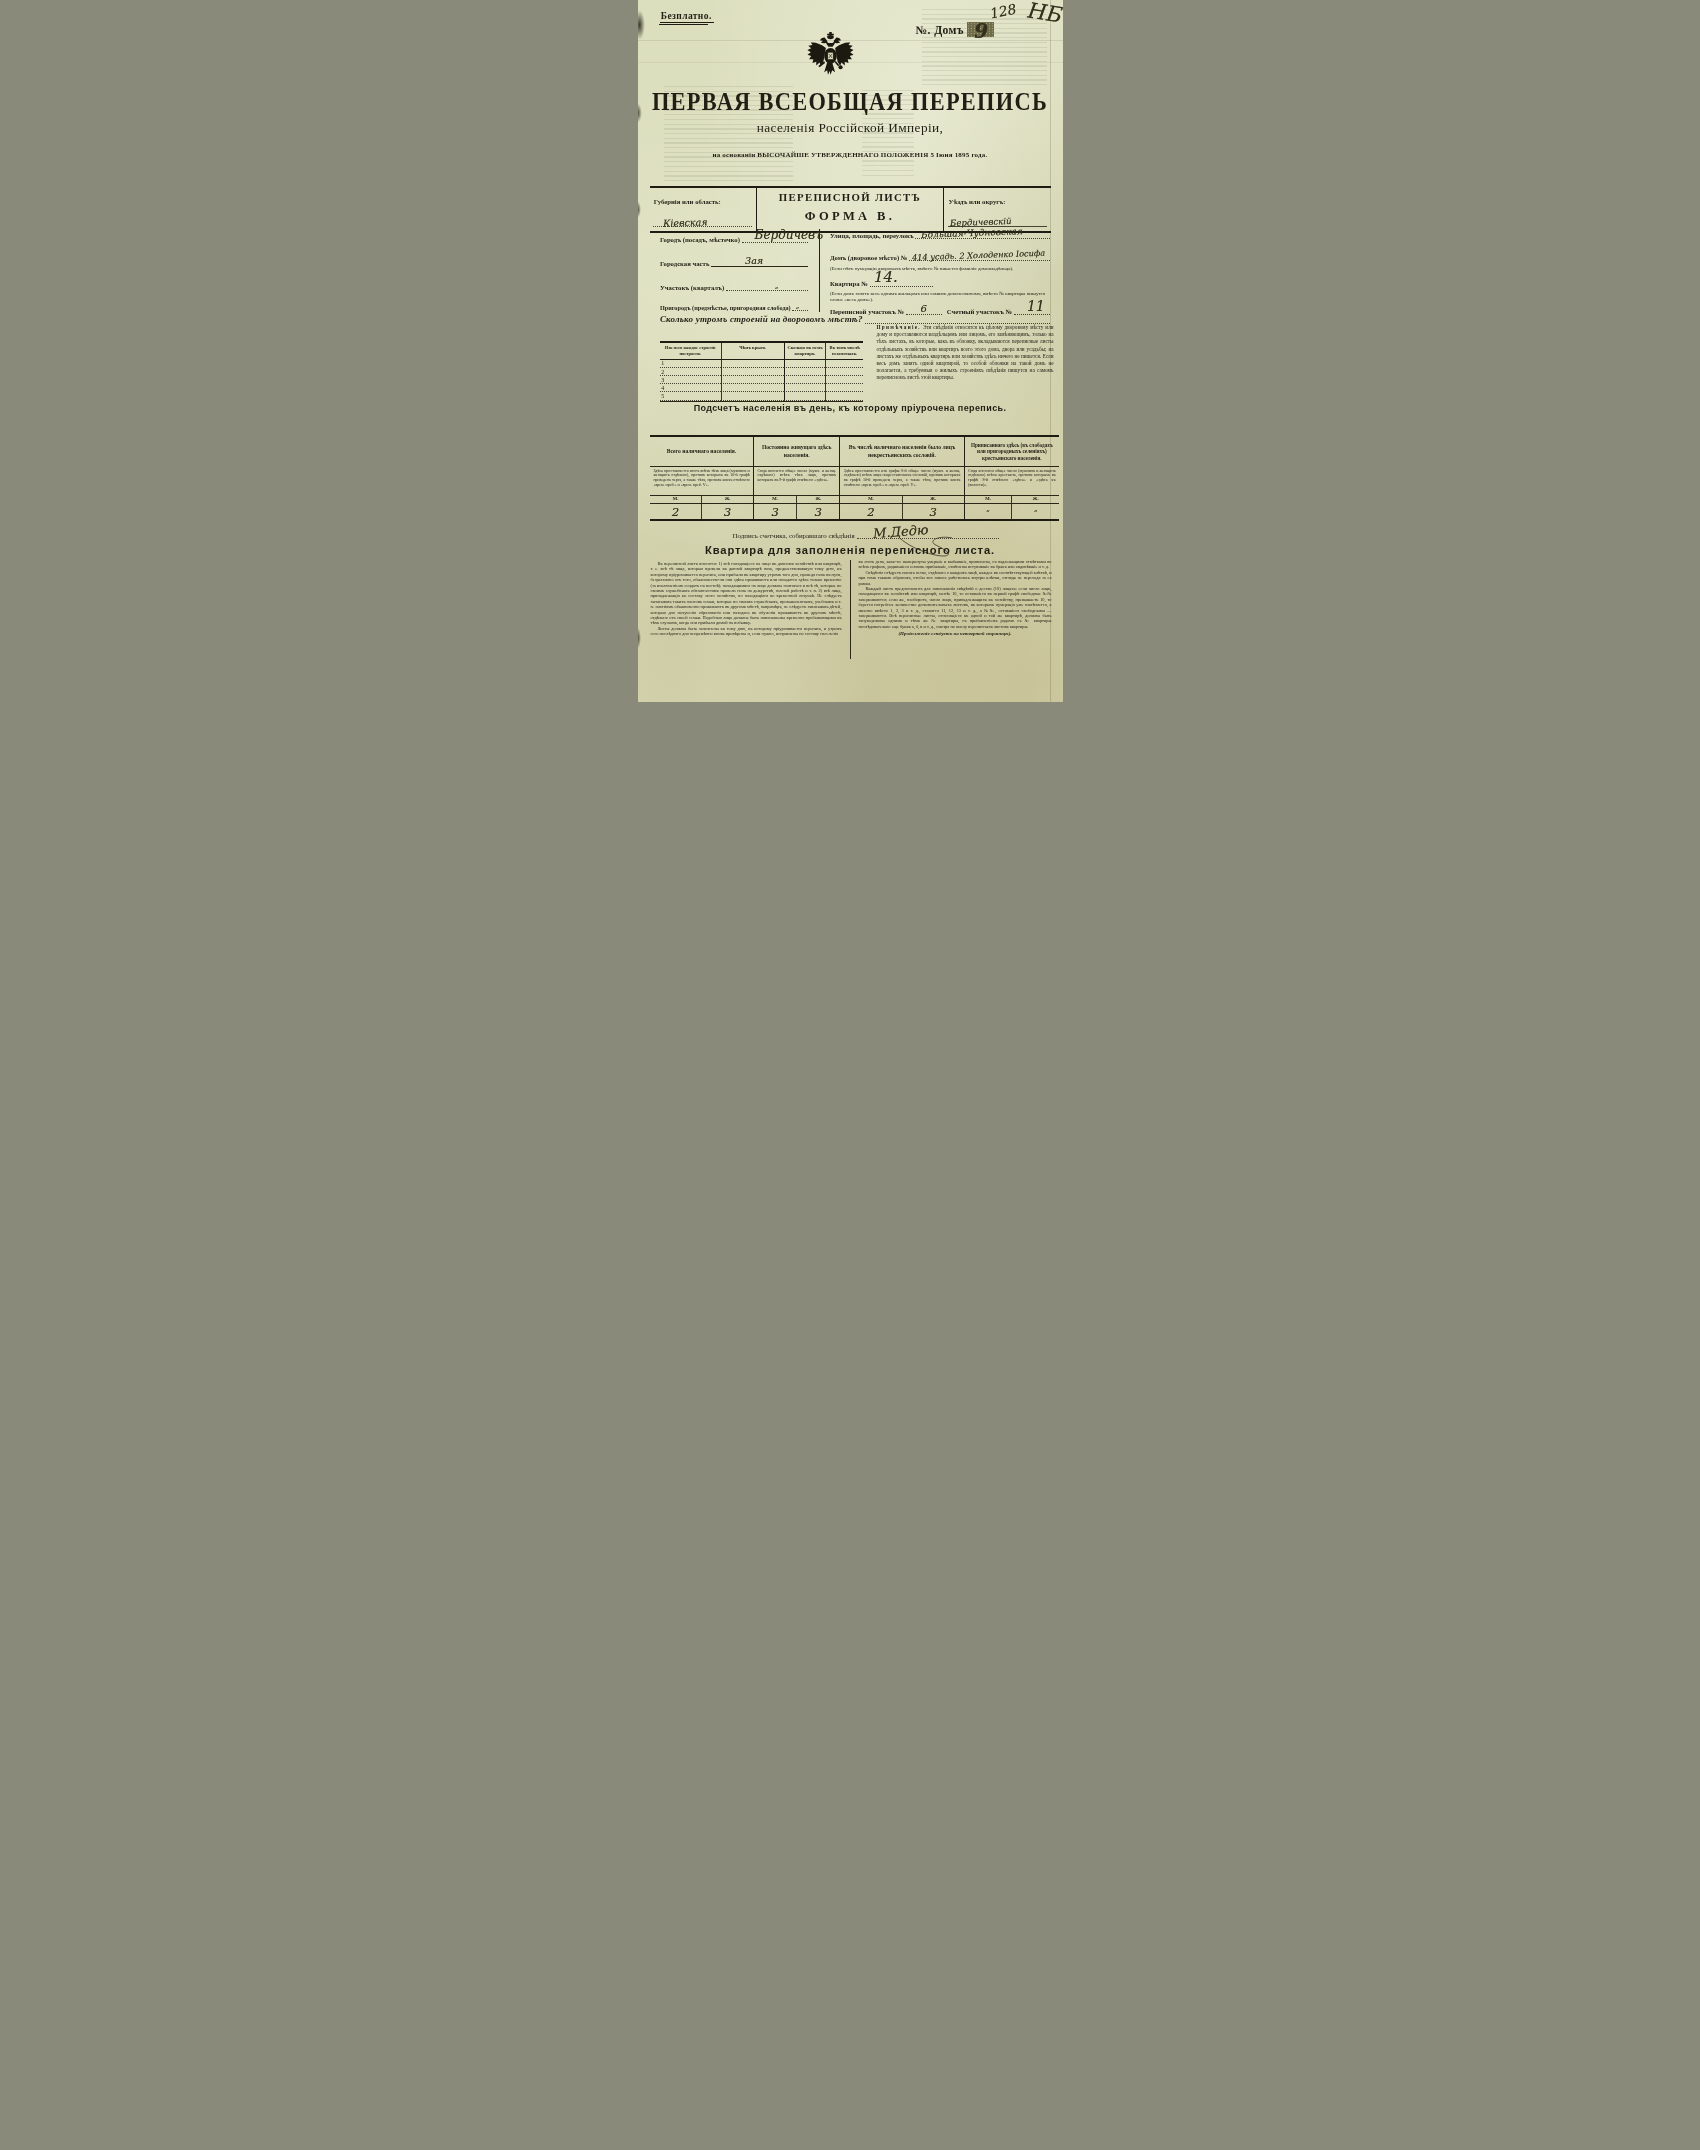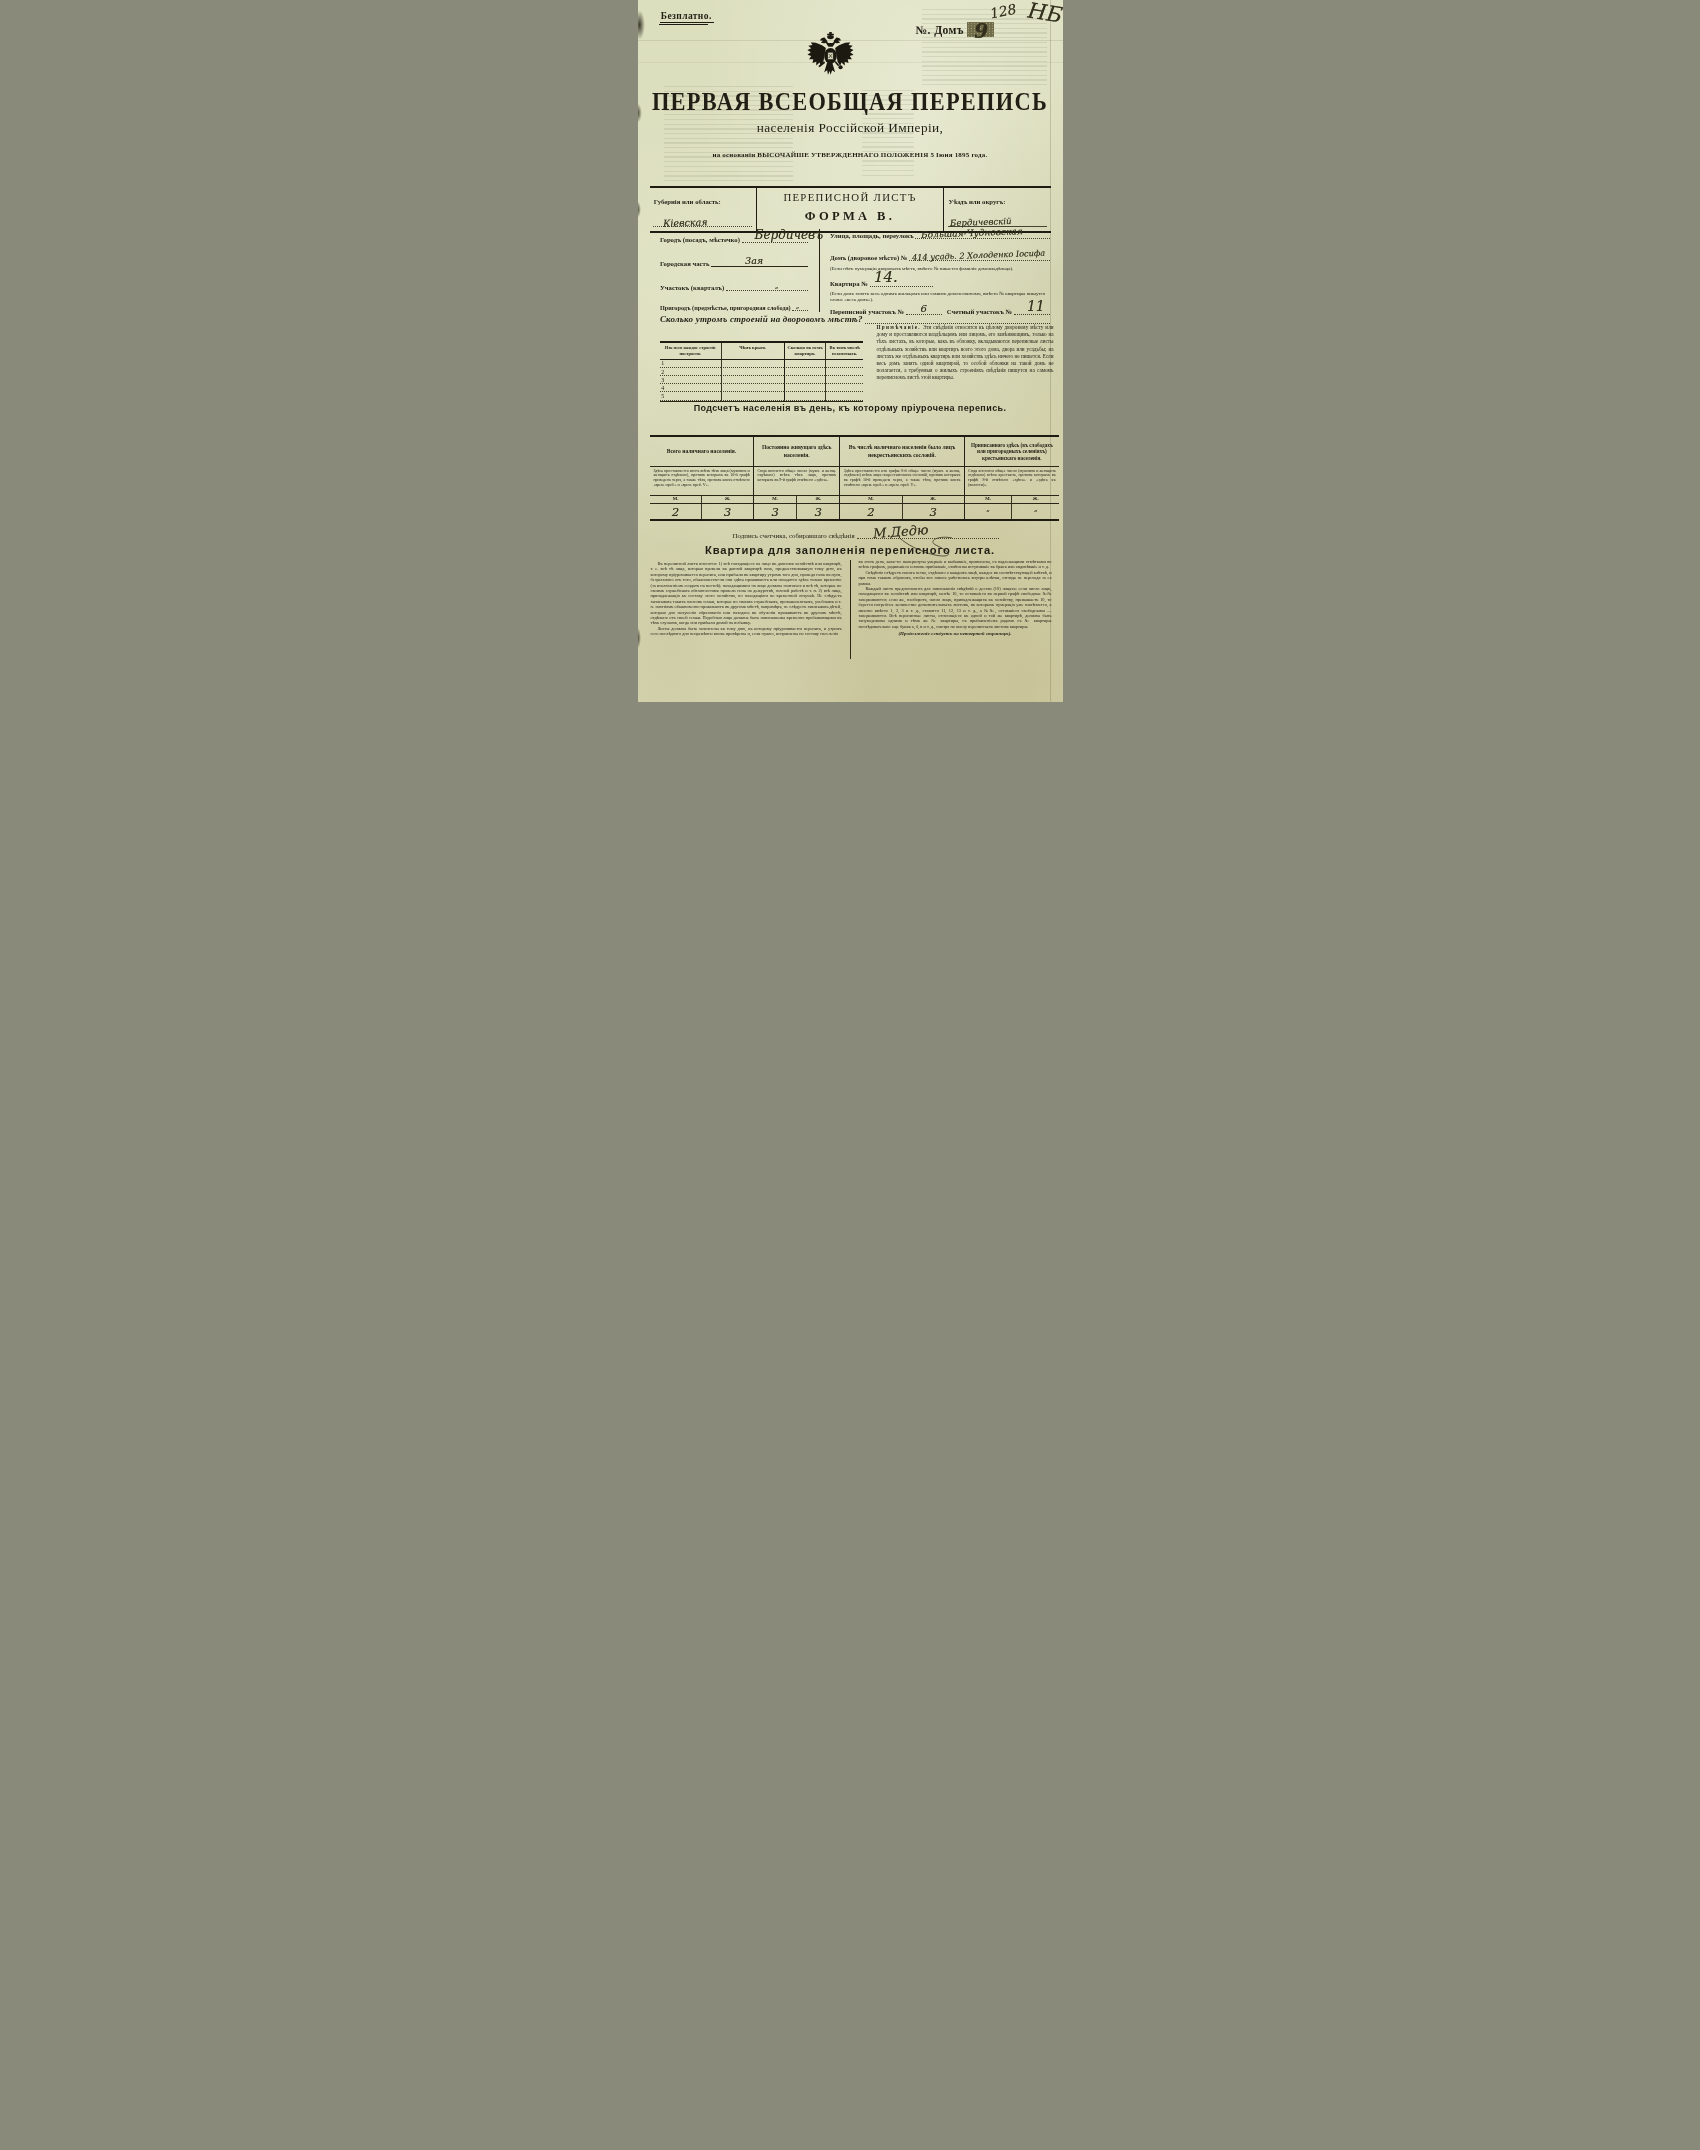--- a/index.html
+++ b/index.html
@@ -53,21 +53,21 @@
       font-size:22.4px;font-weight:700;letter-spacing:1.3px;transform:scaleY(1.15);}
   .t2{position:absolute;left:0;right:0;top:120px;text-align:center;font-size:13.3px;letter-spacing:0.4px;}
   .t3{position:absolute;left:0;right:0;top:151px;text-align:center;font-size:7px;font-weight:700;letter-spacing:0.2px;}
   
   .band{position:absolute;left:12px;right:12px;top:186px;height:43px;
     border-top:2.2px solid #1e1c12;border-bottom:2.2px solid #1e1c12;
     display:grid;grid-template-columns:26.5% 47% 26.5%;}
   .band-cell{position:relative;padding:2.6px 4.3px;}
   .band-center{border-left:0.9px solid #1e1c12;border-right:0.9px solid #1e1c12;text-align:center;}
   .band-label{font-size:6.7px;font-weight:700;margin-top:7.7px;}
-  .band-c1{font-size:10.8px;font-weight:400;letter-spacing:1.3px;margin-top:0.9px;}
+  .band-c1{font-size:10.8px;font-weight:700;letter-spacing:1.3px;margin-top:0.9px;}
   .band-c2{font-size:12.5px;font-weight:700;letter-spacing:3.4px;margin-top:6px;}
   .band-line{position:absolute;left:3.4px;right:3.4px;bottom:4.3px;border-bottom:0.9px dotted #47432e;}
   .band-line.solid{border-bottom-style:solid;}
   .band-val{position:absolute;bottom:2.6px;left:13px;font-size:9.5px;transform:rotate(-2deg);}
   
   .addr{position:absolute;left:22.4px;right:13px;top:232px;height:81px;}
   .addr-div{position:absolute;left:159px;top:-2.6px;bottom:0.9px;width:0.9px;background:#232115;}
   .a-left{position:absolute;left:0;top:0;width:148px;}
   .a-right{position:absolute;left:170px;top:0;right:0;}
   .arow{position:absolute;left:0;right:0;display:flex;align-items:flex-end;}

